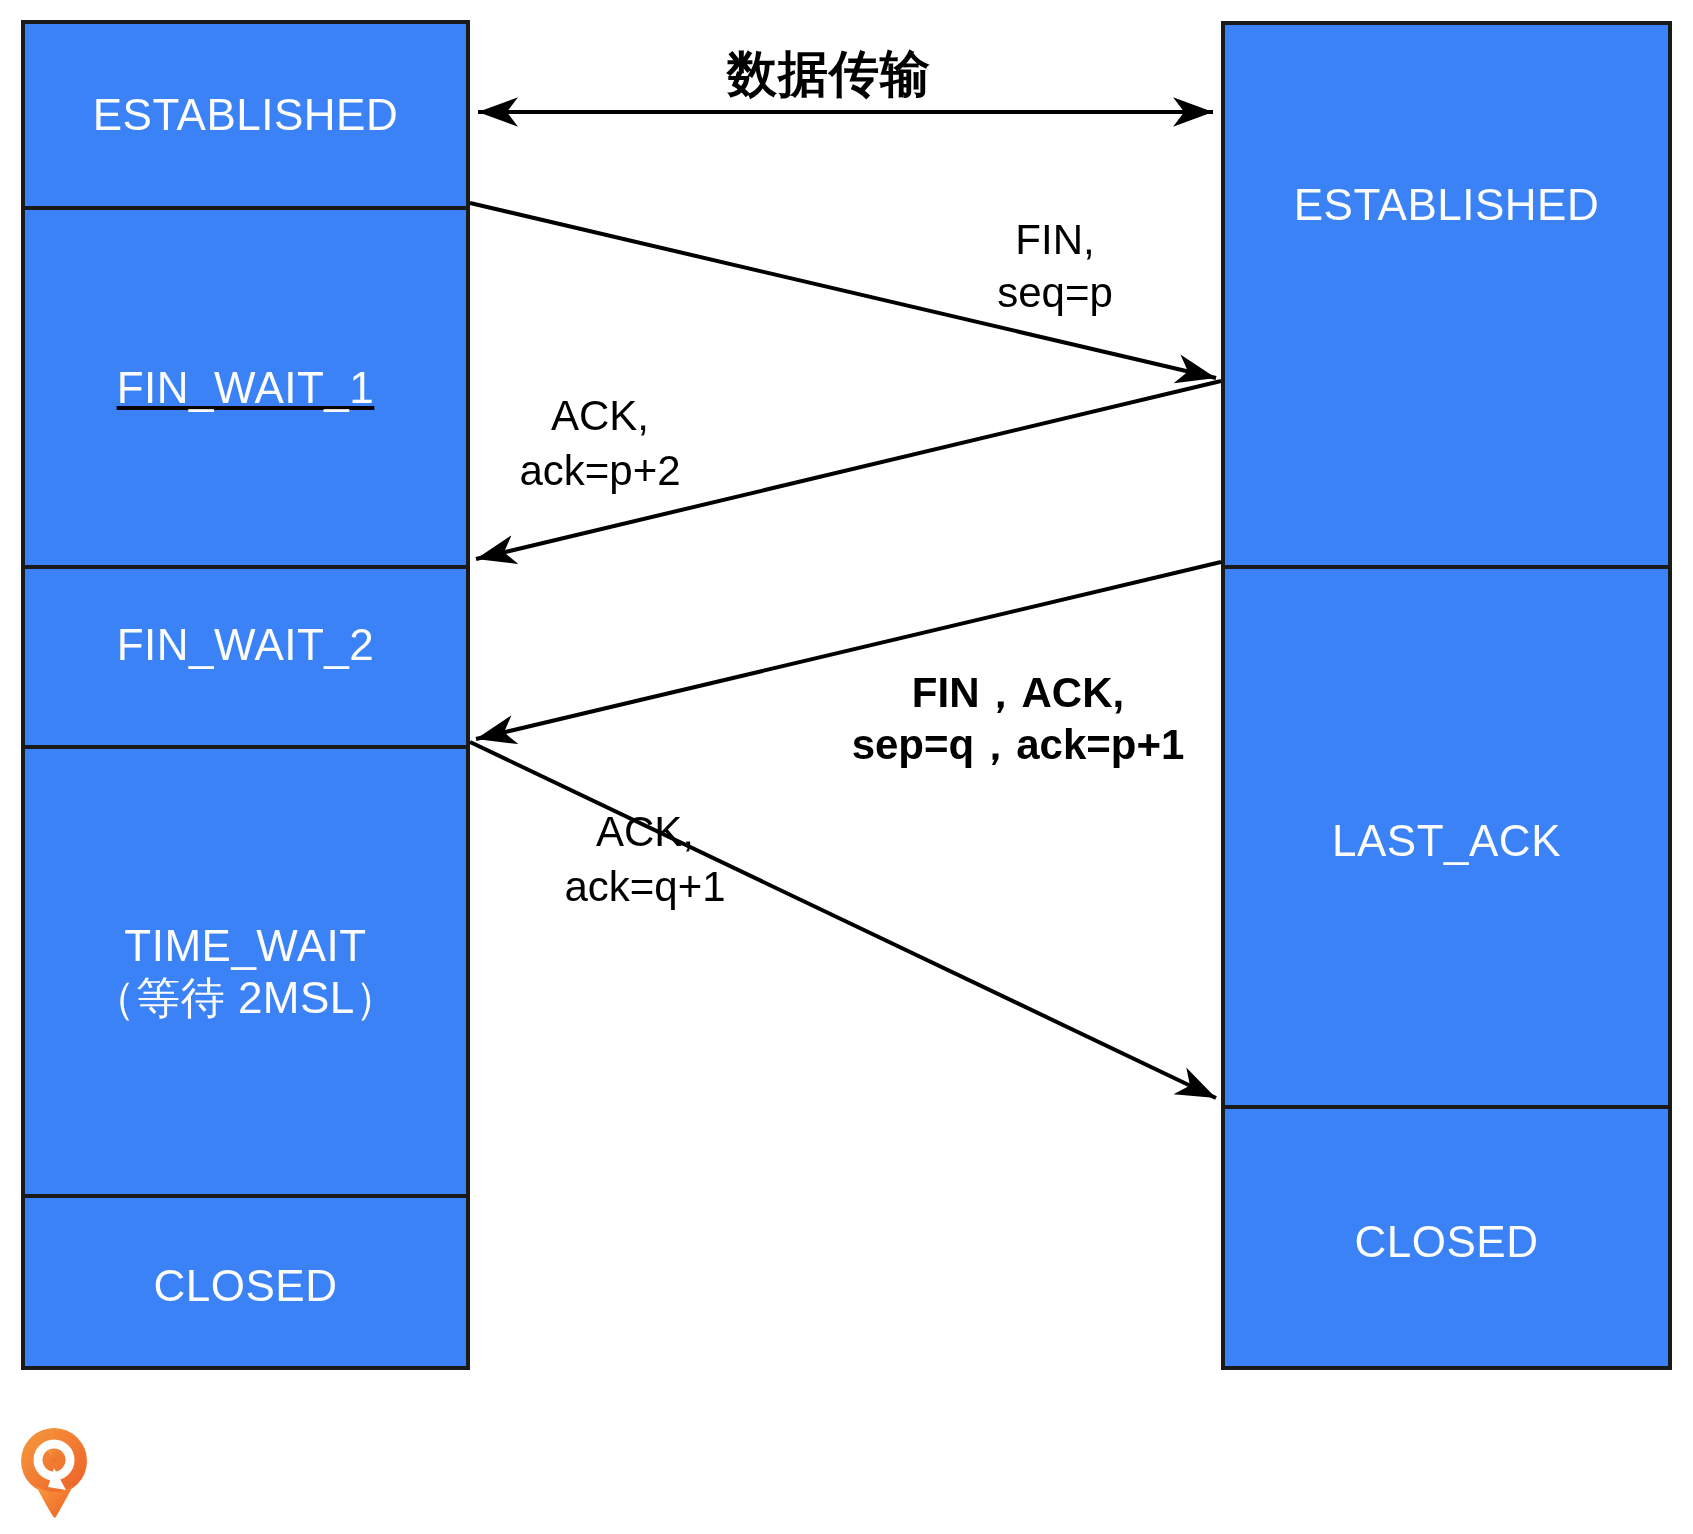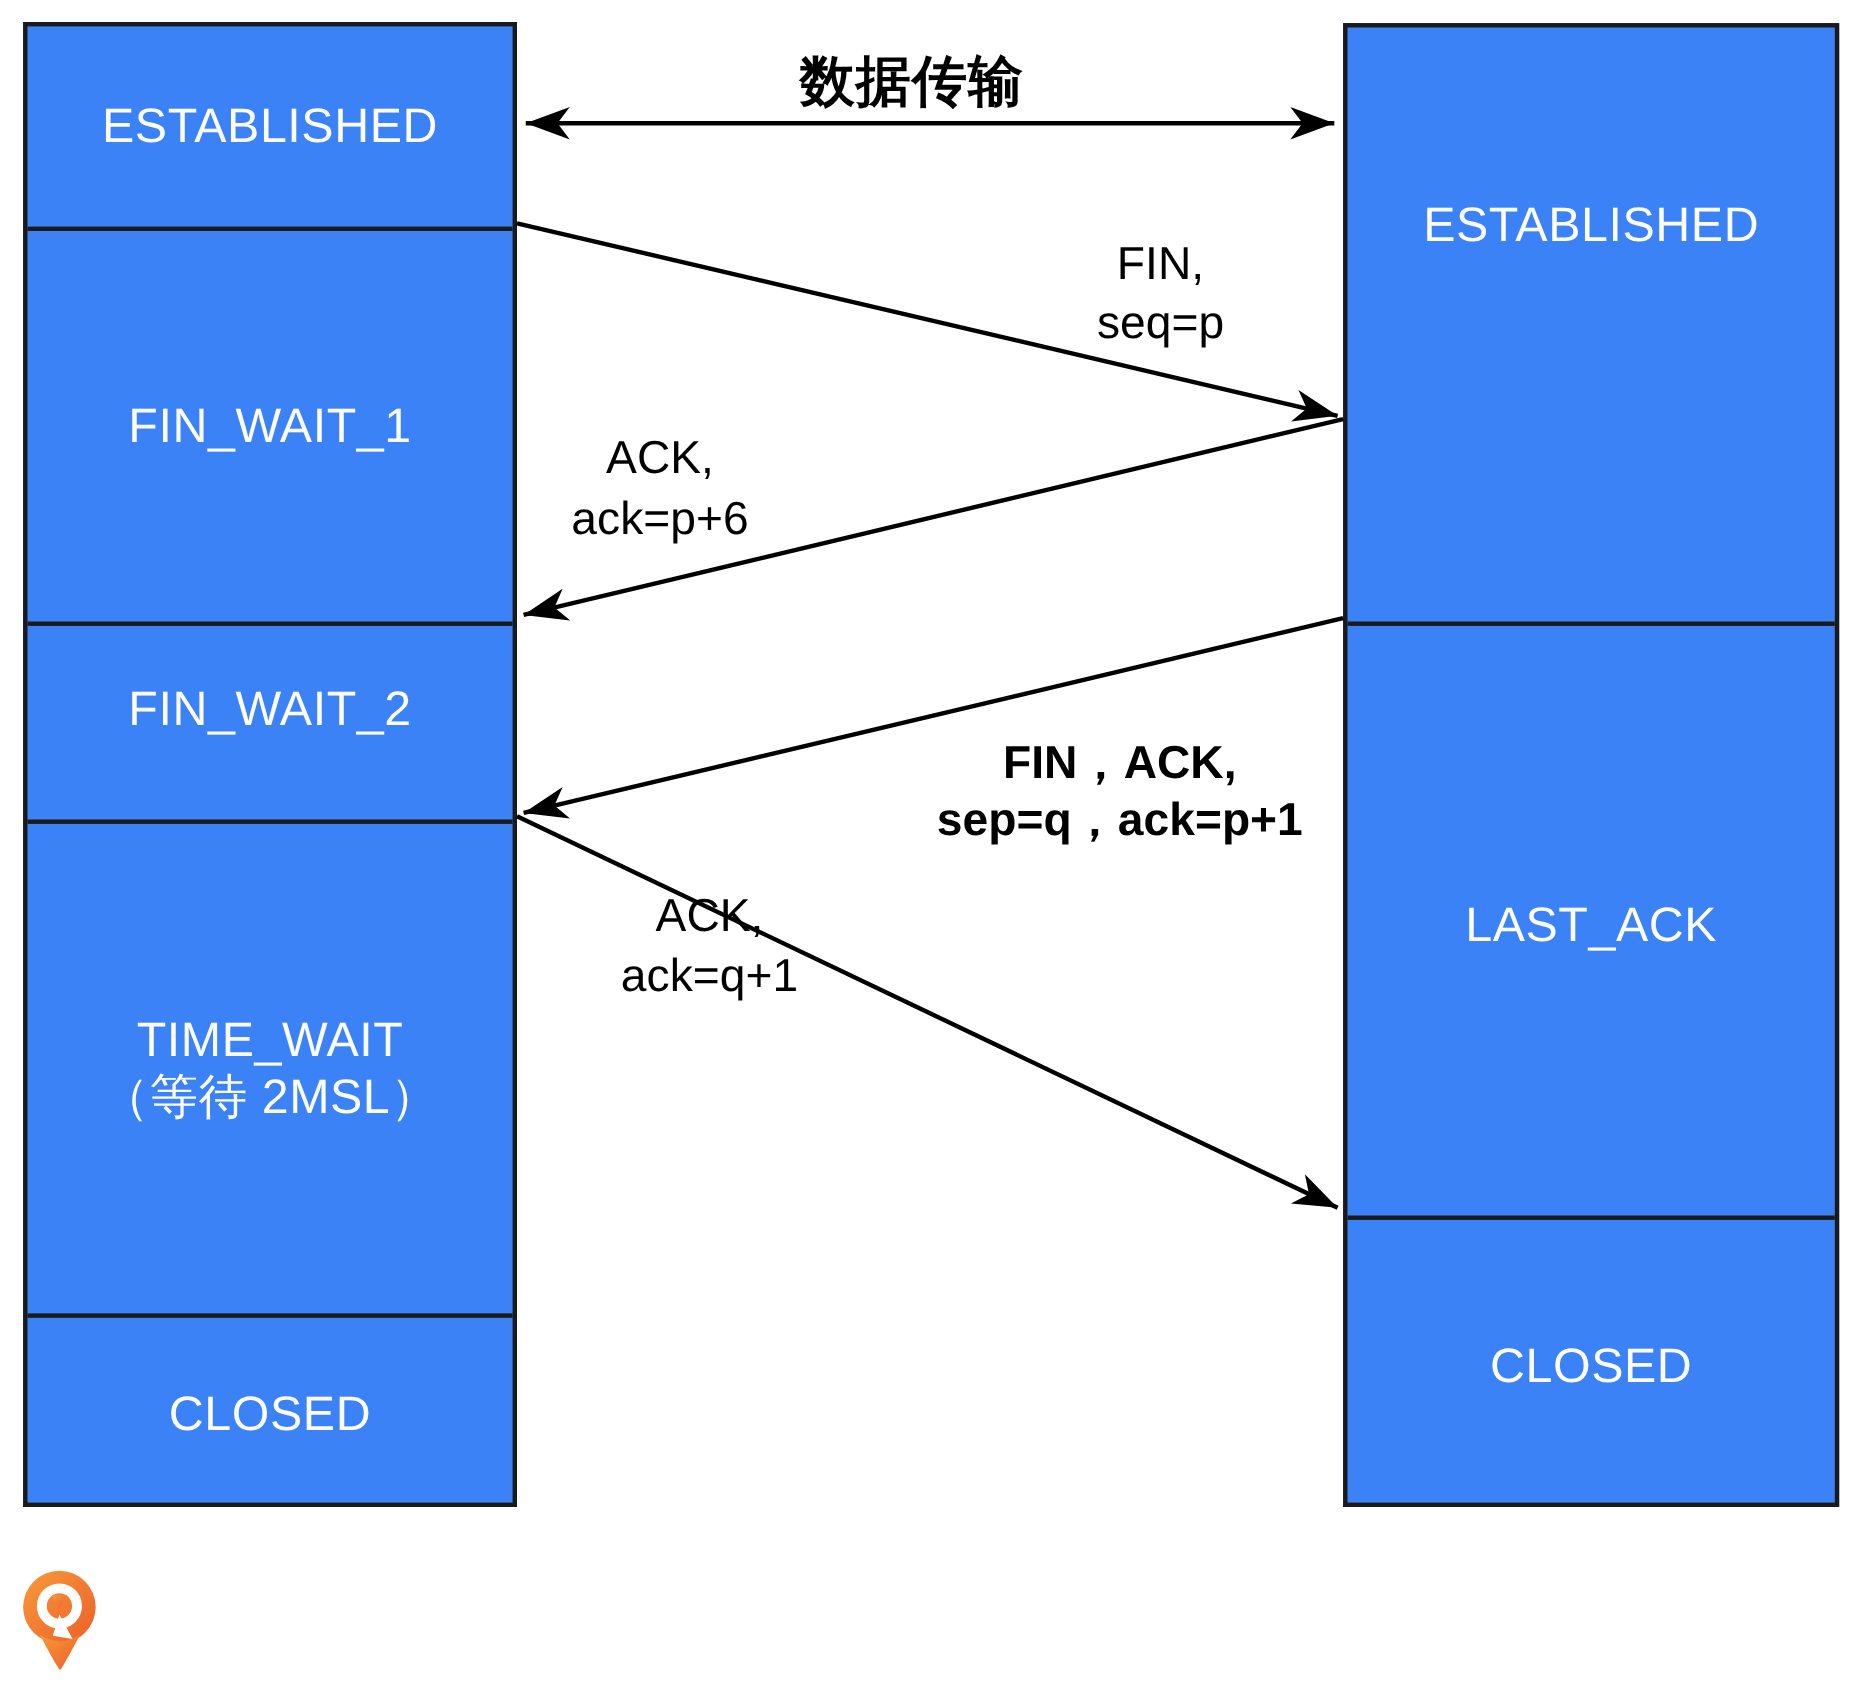--- a/index.html
+++ b/index.html
@@ -27,21 +27,21 @@
   .state-label{
     color:#fcfcfc;
     font-size:44px;
     line-height:52px;
     letter-spacing:0.5px;
     text-align:center;
     white-space:nowrap;
   }
   
   .r-c1{top:0;height:182px;}
-  .r-c2{top:182px;height:359px;}
+  .r-c2{top:182px;height:359px;text-decoration:underline;}
   .r-c3{top:541px;height:156px;}
   .r-c4{top:721px;height:449px;}
   .r-c5{top:1170px;height:180px;}
   
   .r-s1{top:0;height:359px;}
   .r-s2{top:359px;height:181px;}
   .r-s3{top:540px;height:548px;}
   .r-s4{top:1080px;height:269px;}
 
   .arrow-layer{position:absolute;left:0;top:0;width:1693px;height:1534px;pointer-events:none;}
@@ -125,21 +125,21 @@
 
   <div class="arrow-label lbl-data">数据传输</div>
 
   <div class="arrow-label lbl-fin">
     <div>FIN,</div>
     <div>seq=p</div>
   </div>
 
   <div class="arrow-label lbl-ack-p">
     <div>ACK,</div>
-    <div>ack=p+6</div>
+    <div>ack=p+2</div>
   </div>
 
   <div class="arrow-label lbl-finack">
     <div>FIN，ACK,</div>
     <div>sep=q，ack=p+1</div>
   </div>
 
   <div class="arrow-label lbl-ack-q">
     <div>ACK,</div>
     <div>ack=q+1</div>

